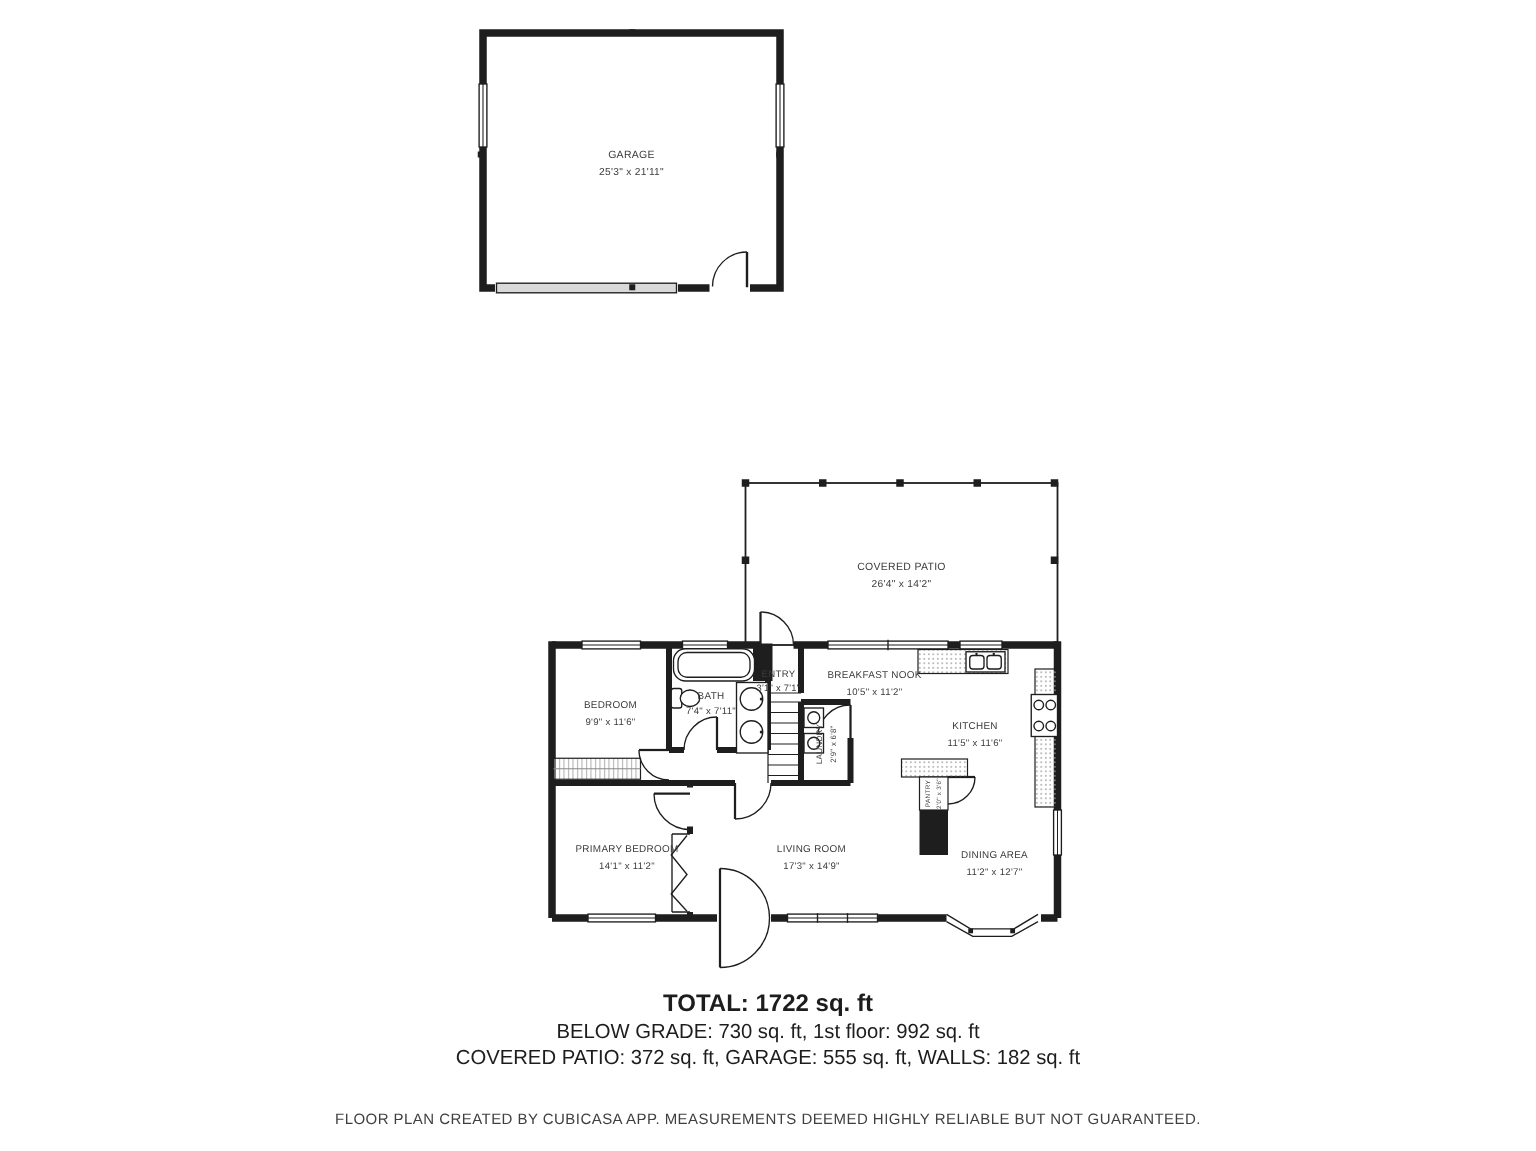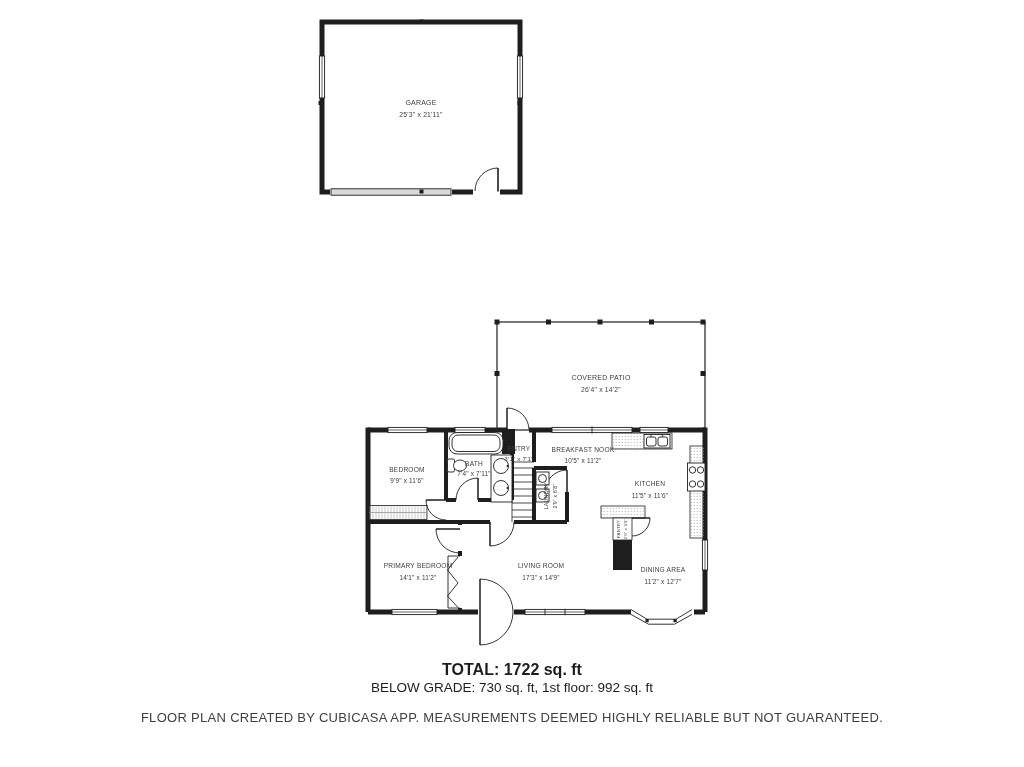--- a/index.html
+++ b/index.html
@@ -2,21 +2,21 @@
 <html><head>
 <meta charset="utf-8">
 <style>
   html,body{margin:0;padding:0;background:#fff;}
   .canvas{position:relative;width:1024px;height:767px;background:#ffffff;overflow:hidden;
           font-family:"Liberation Sans", sans-serif;}
   svg text{font-family:"Liberation Sans", sans-serif;fill:#3c3c3c;letter-spacing:.2px;}
   .summary{position:absolute;left:0;top:661px;width:1024px;text-align:center;color:#1d1d1d;}
   .summary .total{font-size:16px;font-weight:bold;line-height:18px;margin:0 0 1px 0;}
   .summary .line{font-size:13.5px;line-height:16.5px;margin:0;}
-  .summary .disclaimer{font-size:13px;letter-spacing:.3px;color:#3f3f3f;margin-top:13px;}
+  .summary .disclaimer{font-size:10px;letter-spacing:.3px;color:#3f3f3f;margin-top:28px;}
 </style>
 </head>
 <body>
 
 <div class="canvas">
 
 <svg width="1024" height="660" viewBox="0 0 1024 660">
   <defs>
     <pattern id="dots" width="3" height="3" patternUnits="userSpaceOnUse">
       <circle cx="1.2" cy="1.2" r="0.55" fill="#9a9a9a"></circle>
@@ -268,16 +268,17 @@
       <text x="663" y="572" font-size="6.6" text-anchor="middle">DINING AREA</text>
       <text x="663" y="583.5" font-size="6.4" text-anchor="middle">11'2" x 12'7"</text>
     </g>
   </g>
 </svg>
 
 
 <div class="summary">
   <p class="total">TOTAL: 1722 sq. ft</p>
   <p class="line">BELOW GRADE: 730 sq. ft, 1st floor: 992 sq. ft</p>
+  <p class="line">COVERED PATIO: 372 sq. ft, GARAGE: 555 sq. ft, WALLS: 182 sq. ft</p>
   <p class="disclaimer">FLOOR PLAN CREATED BY CUBICASA APP. MEASUREMENTS DEEMED HIGHLY RELIABLE BUT NOT GUARANTEED.</p>
 </div>
 
 </div>
 
 </body></html>

